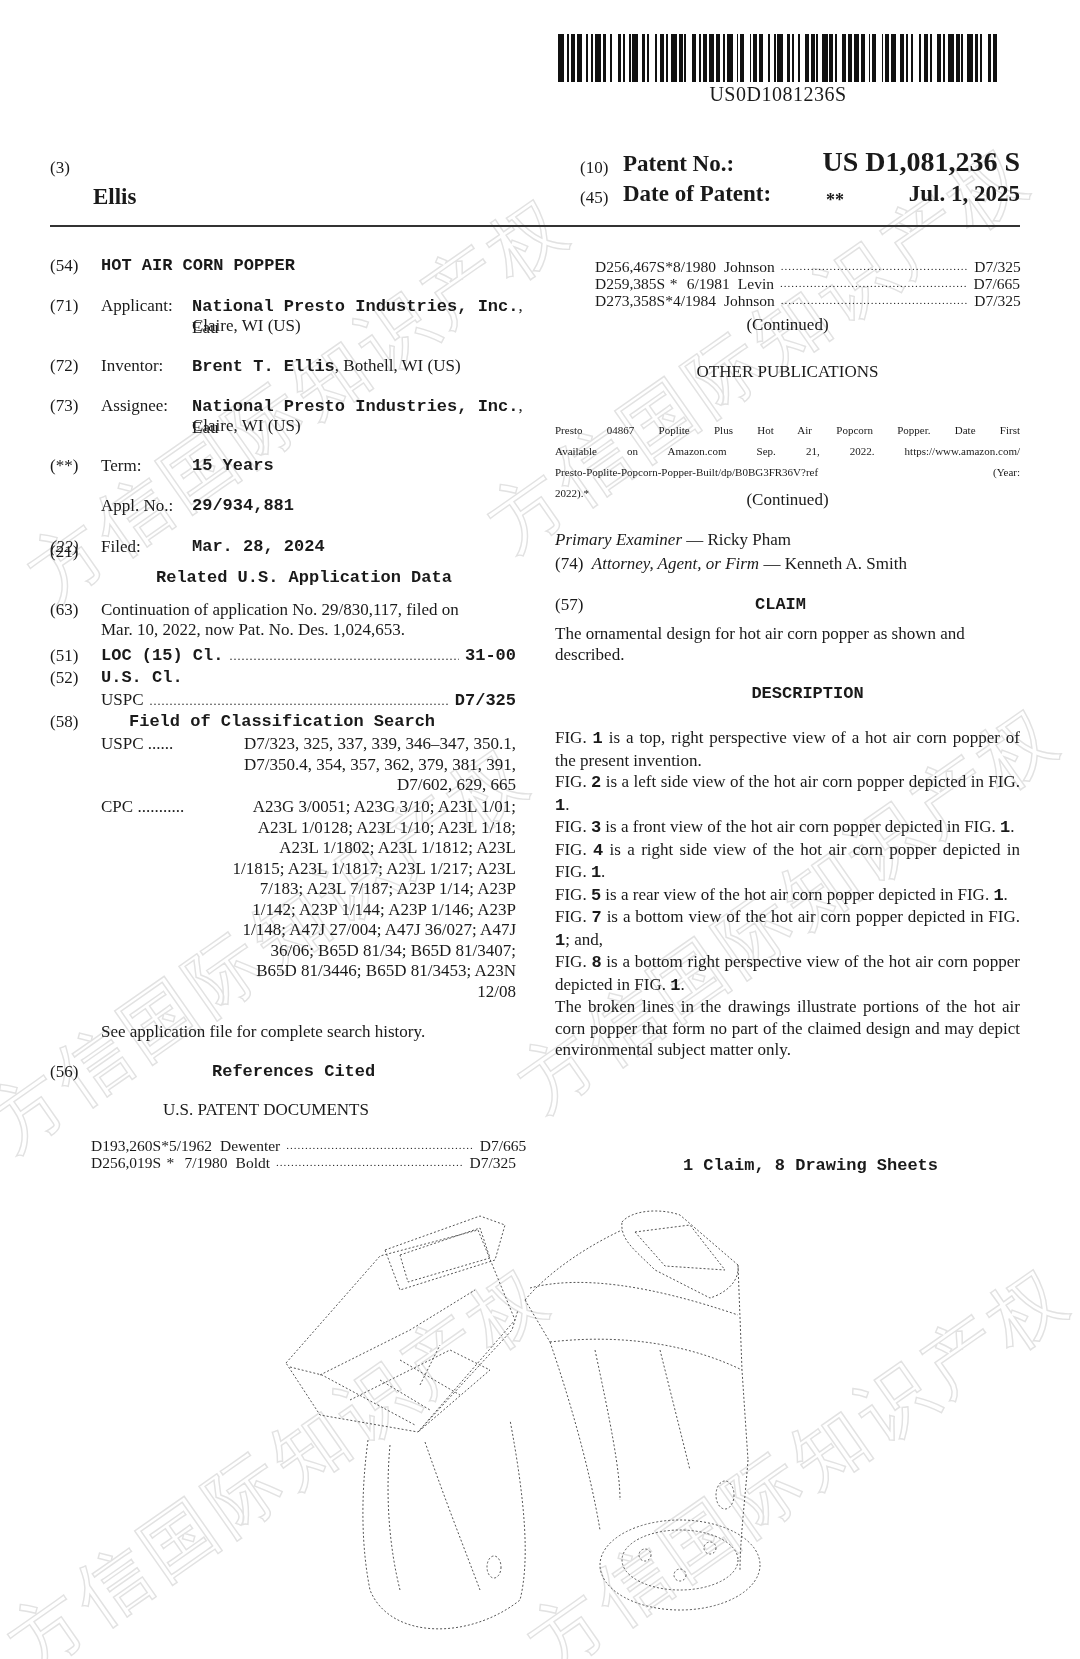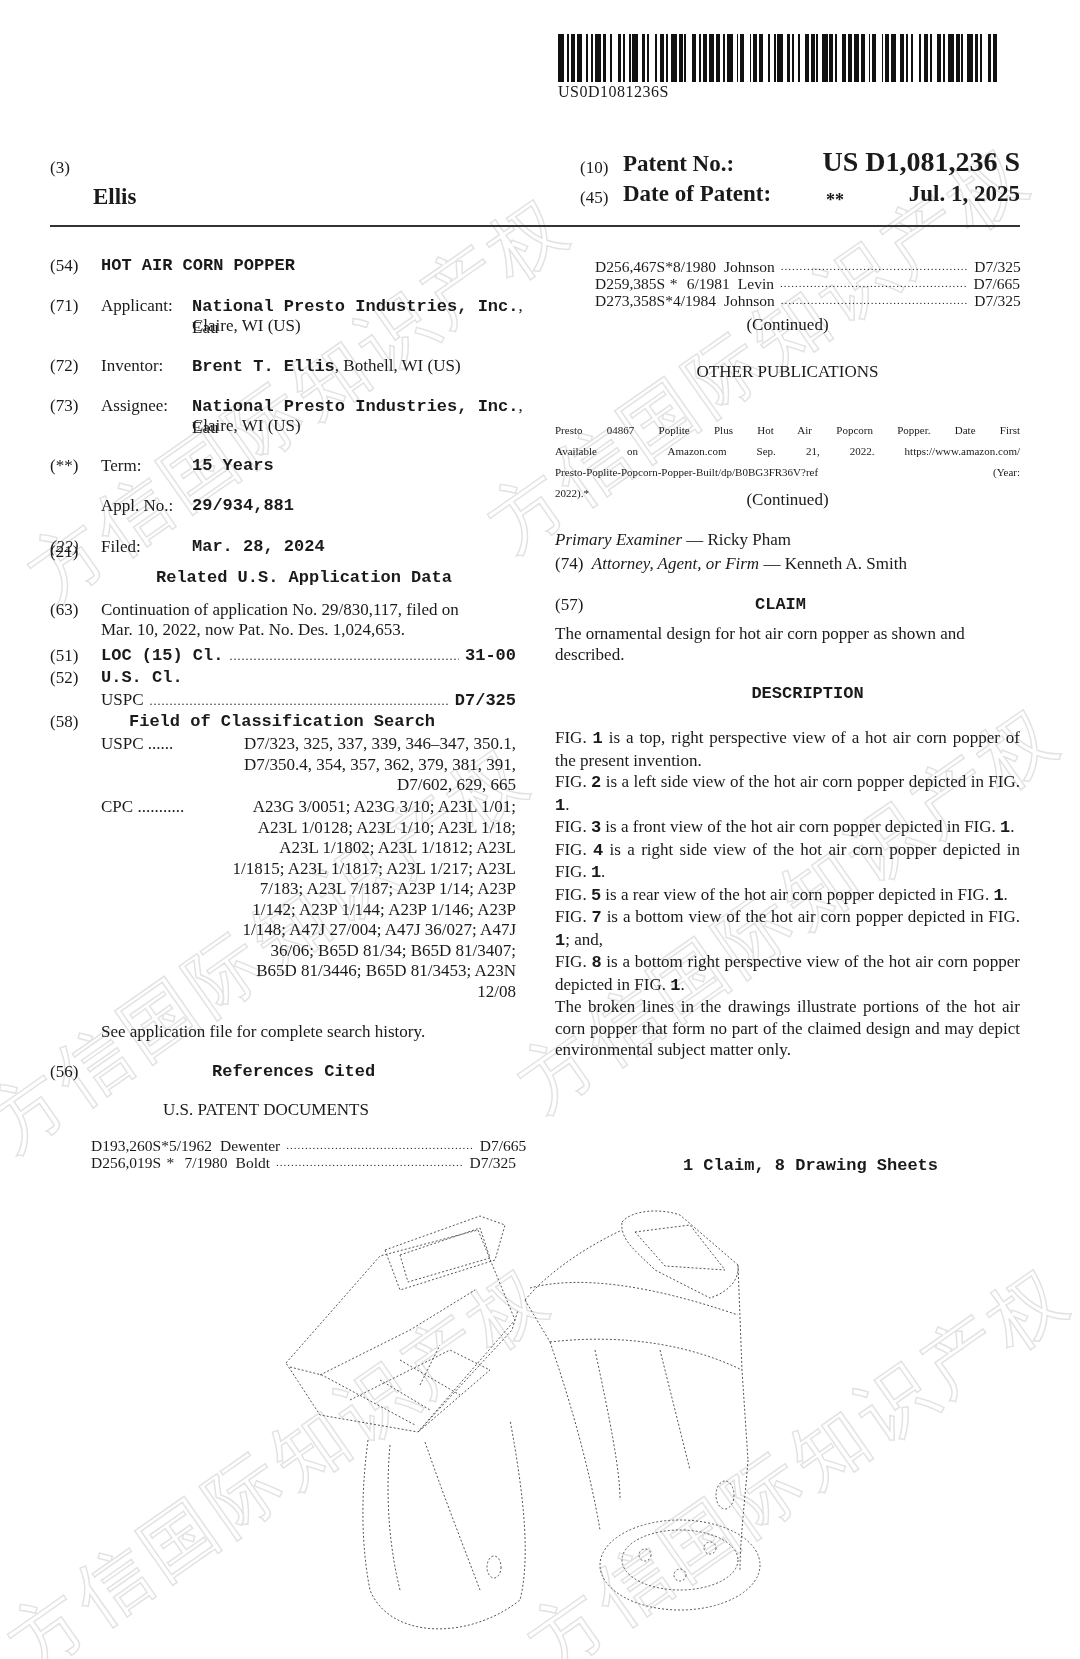--- a/index.html
+++ b/index.html
@@ -2,21 +2,21 @@
 <html><head>
 <meta charset="utf-8">
 <style>
   html,body{margin:0;padding:0;background:#fff;}
   body{width:1080px;height:1659px;position:relative;overflow:hidden;font-family:"Liberation Serif","DejaVu Serif",serif;color:#1a1a1a;}
   .abs{position:absolute;}
   .watermark{position:absolute;font-family:"DejaVu Sans",sans-serif;font-size:74px;color:transparent;-webkit-text-stroke:1.4px #e2e2e2;transform:rotate(-35deg);white-space:nowrap;letter-spacing:6px;pointer-events:none;z-index:0;}
   .content{position:absolute;z-index:2;}
   .barcode{display:flex;align-items:stretch;height:48px;}
   .barcode span{display:block;background:#111;height:100%;}
-  .bc-text{font-size:16px;text-align:left;letter-spacing:0.5px;}
+  .bc-text{font-size:20px;text-align:center;letter-spacing:0.5px;}
   .hdr-big{font-size:35px;font-weight:bold;letter-spacing:-0.2px;}
   .hdr-small-num{font-size:17px;font-weight:normal;}
   .hdr-mid{font-size:23px;font-weight:bold;}
   .rule{position:absolute;left:50px;width:970px;height:2px;background:#333;}
   .f{font-size:17px;line-height:20.5px;}
   .num{position:absolute;left:50px;}
   .lbl{position:absolute;left:101px;}
   .val{position:absolute;left:192px;}
   b{font-weight:bold;font-family:Liberation Mono, monospace;}
   .dots{flex:1;overflow:hidden;white-space:nowrap;margin:0 6px;letter-spacing:1px;font-size:12px;line-height:20px;}

